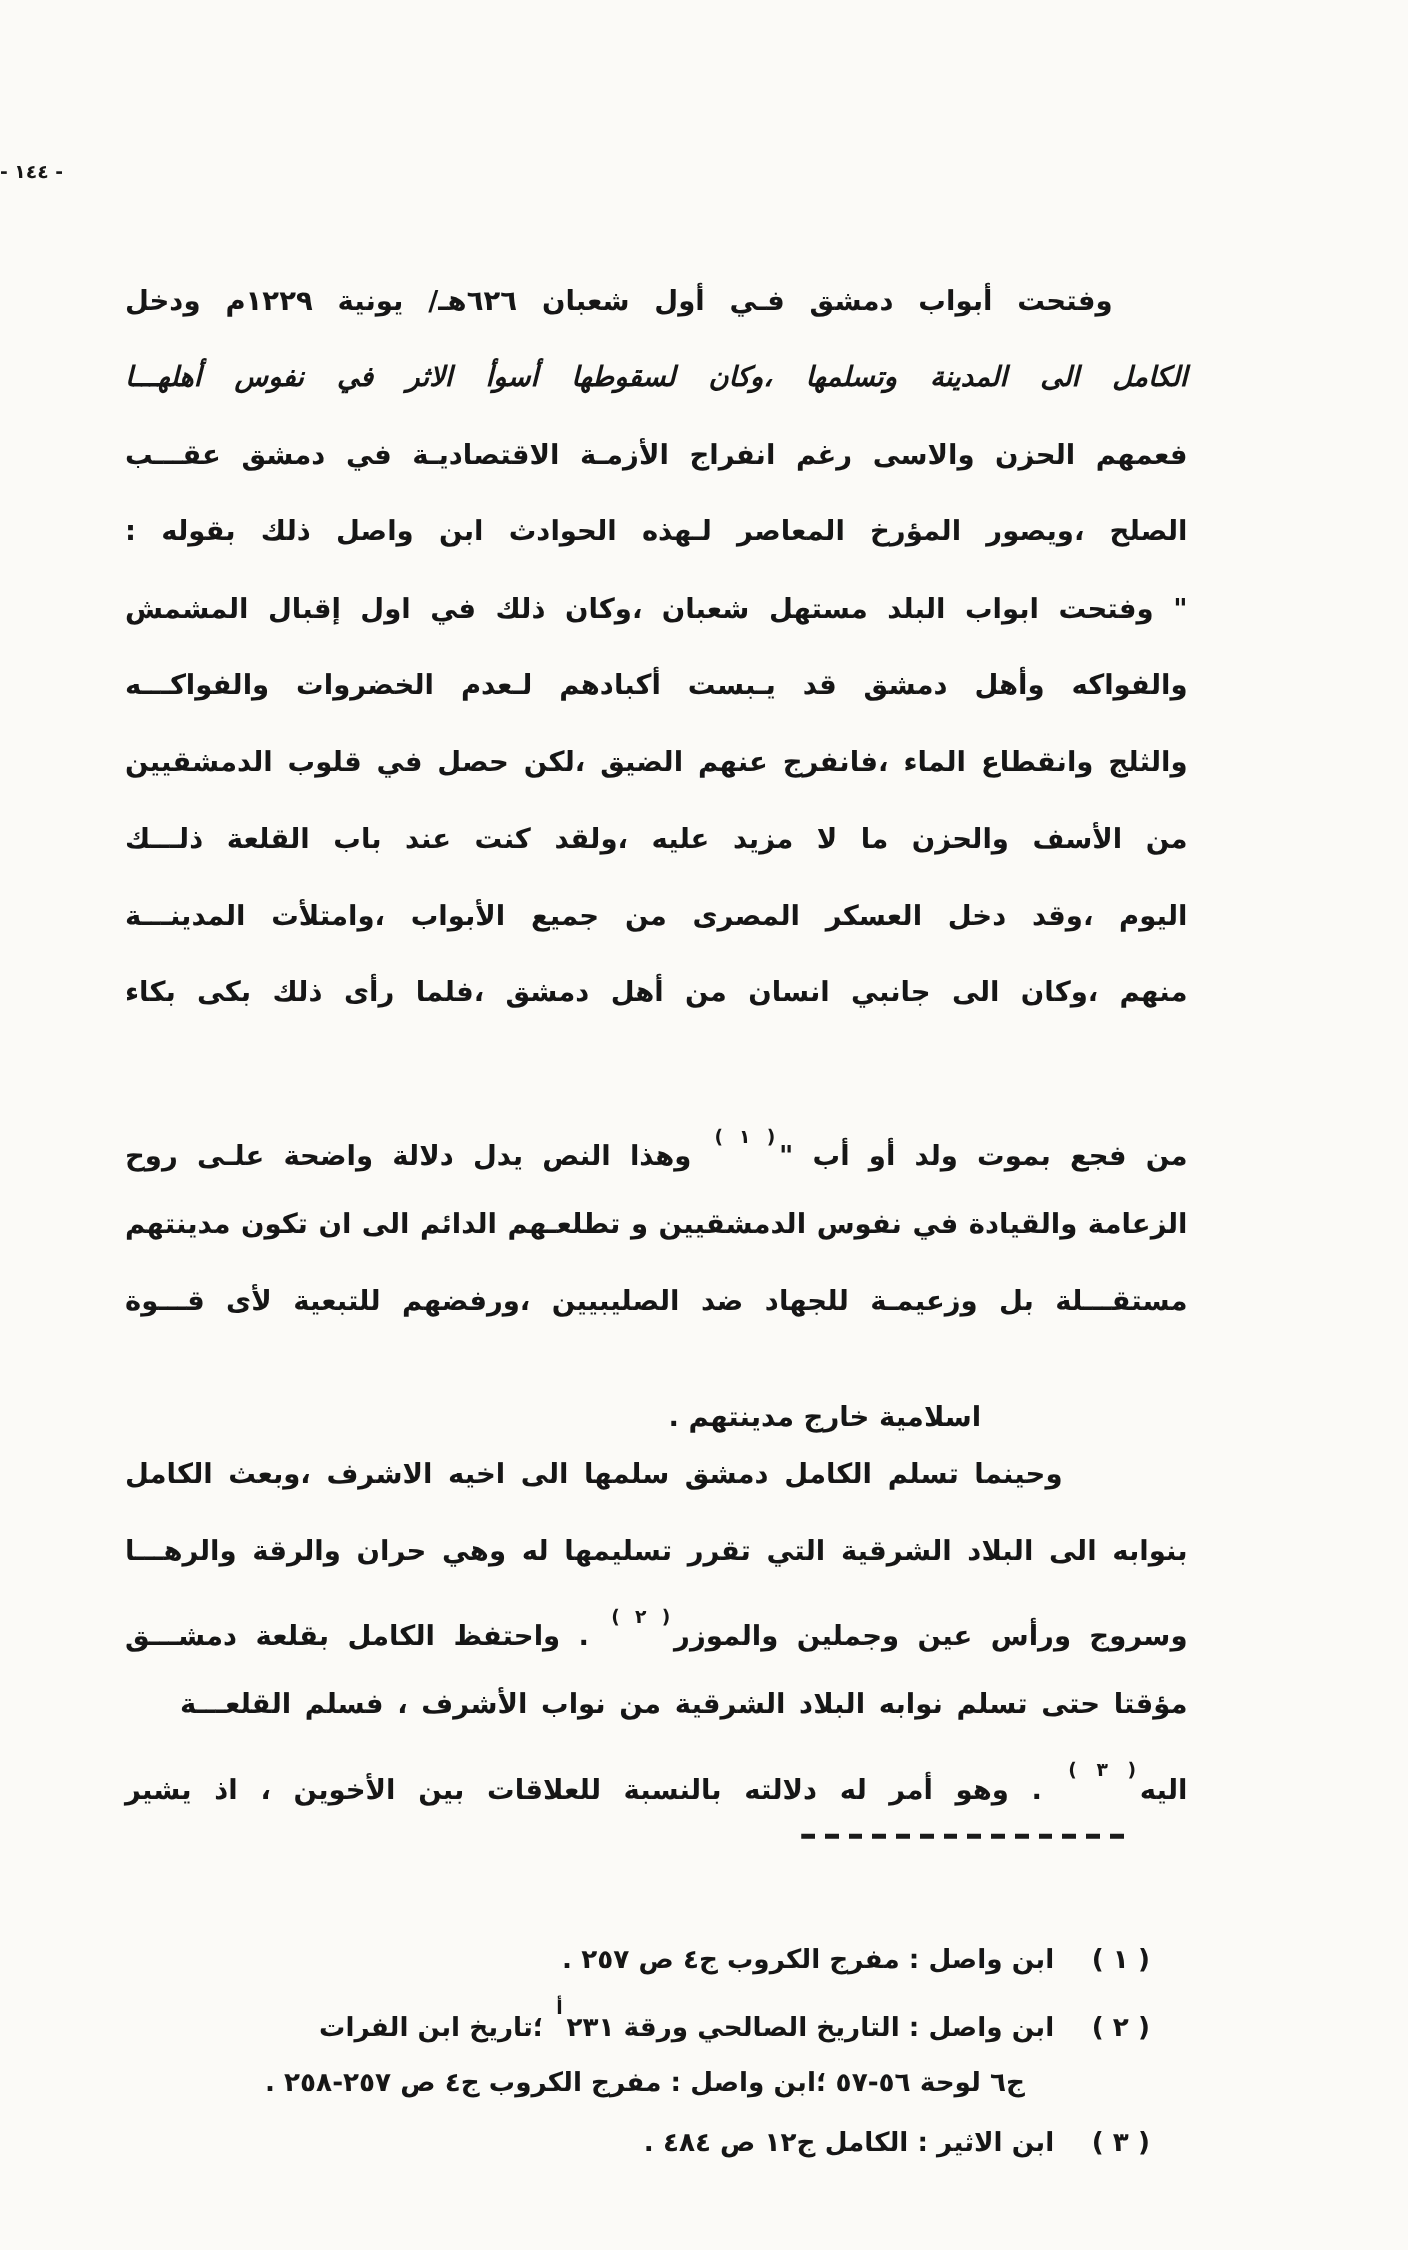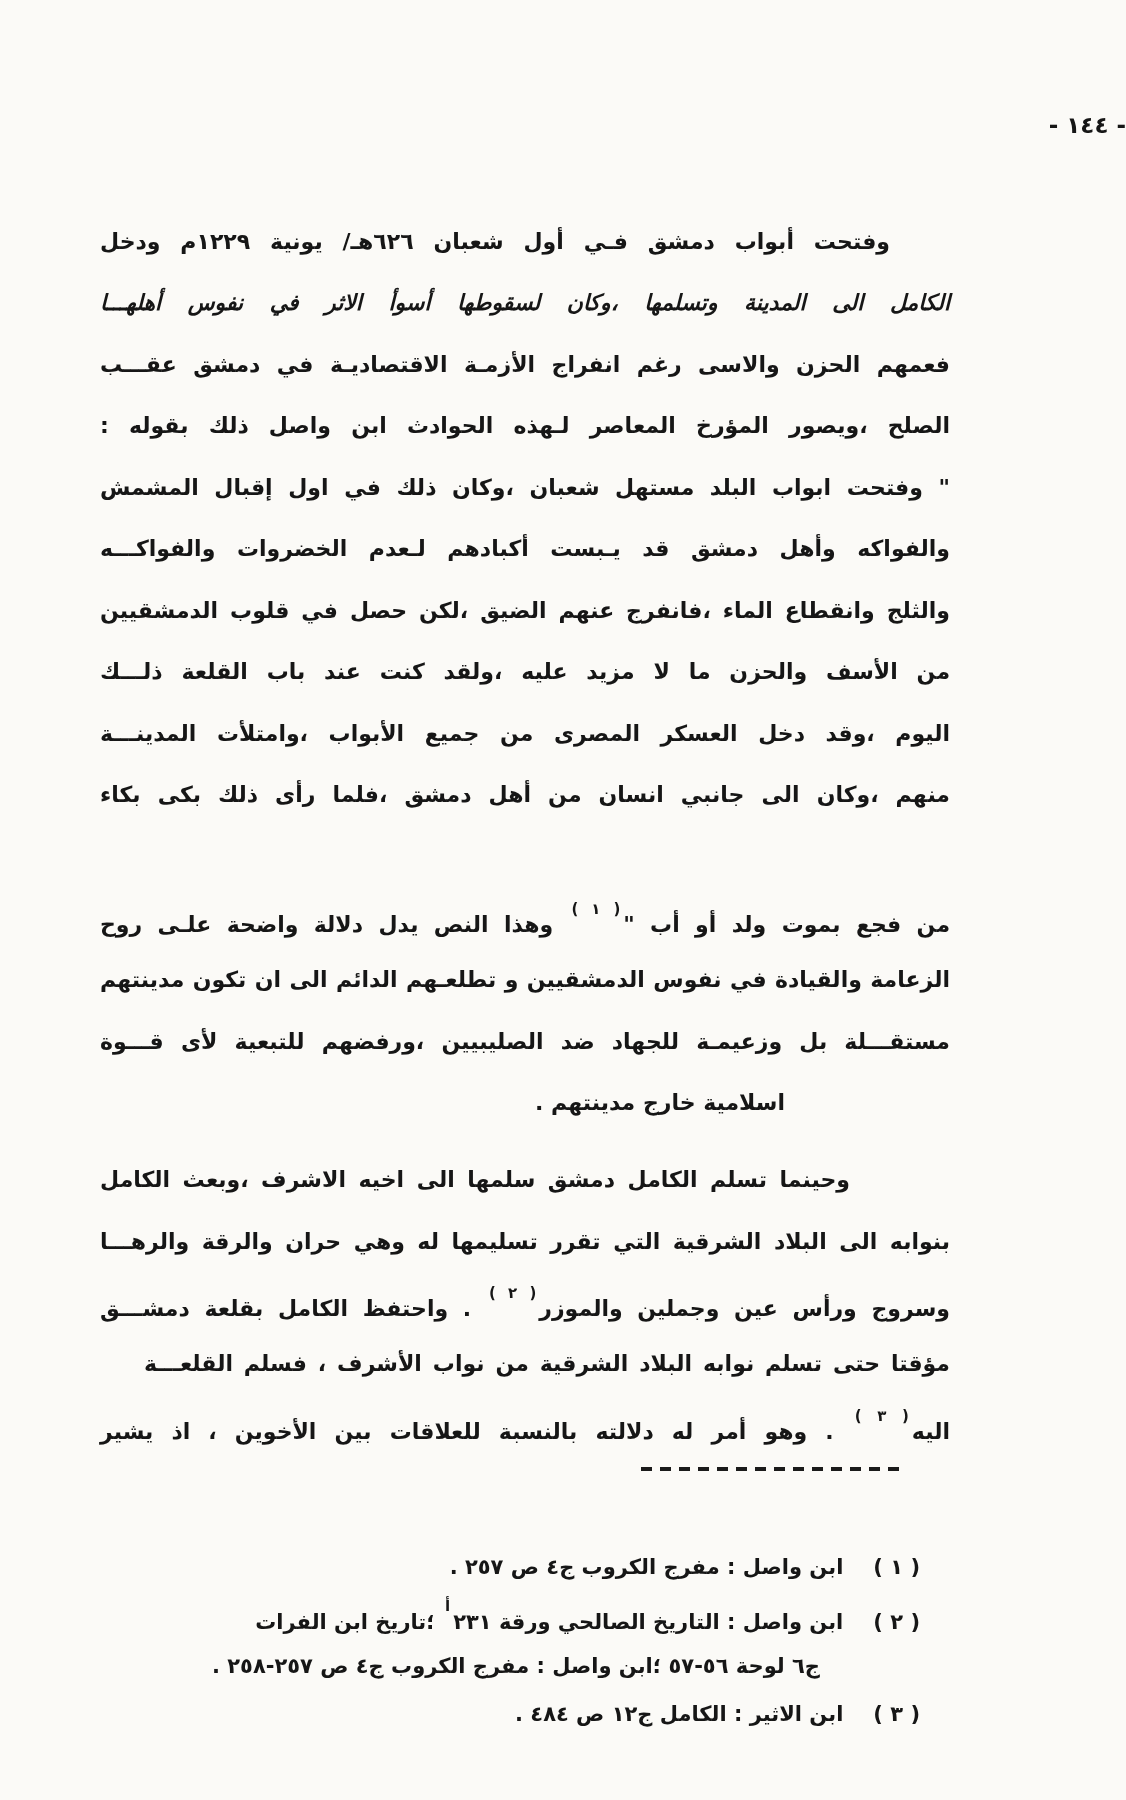--- a/index.html
+++ b/index.html
@@ -5,32 +5,32 @@
   html,body{margin:0;padding:0;}
   body{
     width:1126px;height:1800px;position:relative;
     background:#fbfaf7;
     font-family:"DejaVu Sans",sans-serif;
     color:#161616;
     overflow:hidden;
   }
   .page{position:absolute;inset:0;}
   .pagenum{
-    position:absolute;top:112px;left:0;right:0;
-    text-align:right;font-size:23px;font-weight:700;
+    position:absolute;top:128px;left:0;right:0;
+    text-align:left;font-size:15px;font-weight:700;
     letter-spacing:4px;direction:rtl;
   }
   .bl{
     position:absolute;left:100px;right:176px;
     direction:rtl;unicode-bidi:embed;
     font-size:22px;font-weight:700;line-height:34px;height:34px;
     text-align:justify;text-align-last:justify;
     white-space:nowrap;
   }
-  .bl.short{text-align:center;text-align-last:right;}
+  .bl.short{text-align:center;text-align-last:right;margin-top:32px;}
   .fnref{
     font-size:15px;font-weight:700;
     position:relative;top:-10px;
     margin:0 3px;letter-spacing:1px;
   }
   .fnline{
     position:absolute;right:206px;left:90px;
     direction:rtl;unicode-bidi:embed;
     font-size:21px;font-weight:700;line-height:32px;height:32px;
     text-align:right;white-space:nowrap;margin-top:48px;

